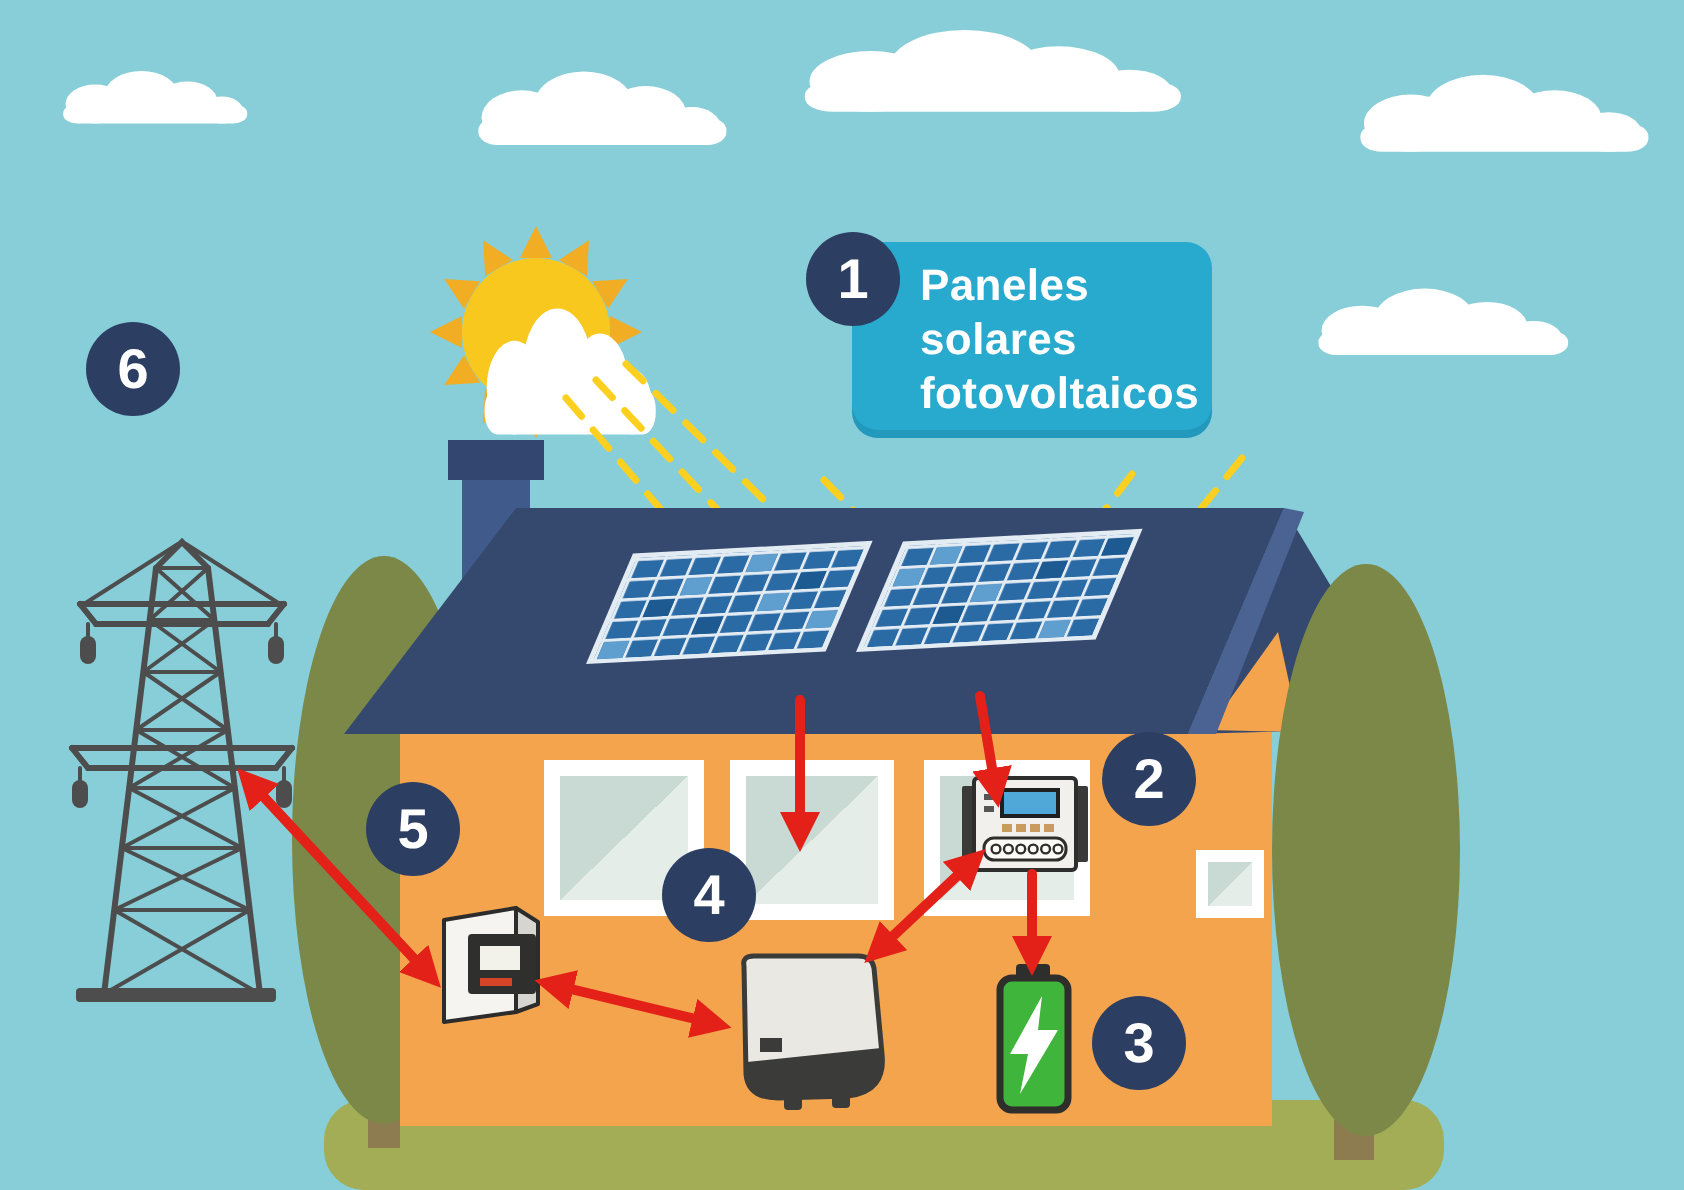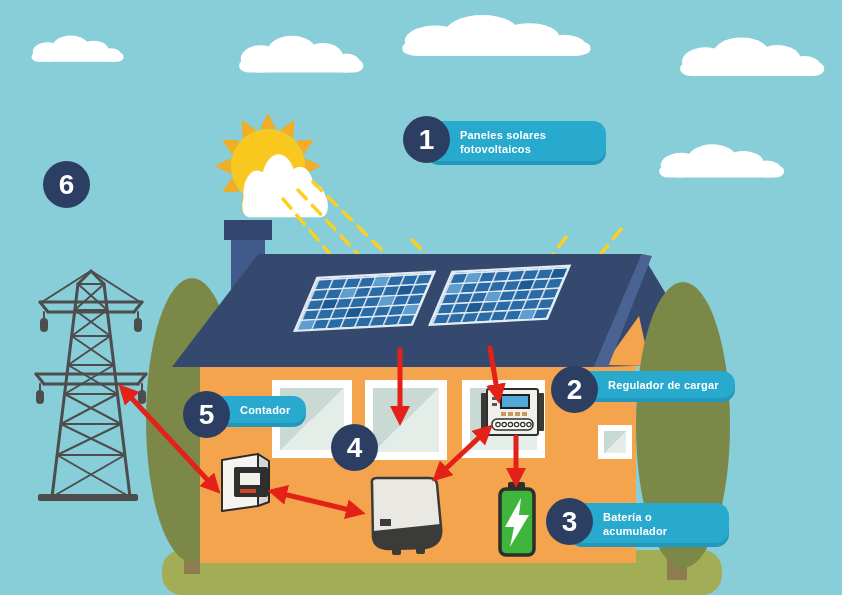--- a/index.html
+++ b/index.html
@@ -29,21 +29,21 @@
   .label{position:absolute;display:flex;align-items:flex-start;z-index:5;}
   .num{
     flex:none;width:47px;height:47px;border-radius:50%;
     background:var(--label_number_bg,#2d3e63);color:#fff;
     display:flex;align-items:center;justify-content:center;
     font-size:28px;font-weight:bold;z-index:2;
   }
   .pill{
     background:var(--label_pill,#28a9ce);color:#fff;
     border-radius:13px;margin-left:-24px;margin-top:5px;
-    padding:8px 16px 9px 34px;font-size:11px;font-weight:bold;
+    padding:8px 16px 9px 34px;font-size:22px;font-weight:bold;
     line-height:1.23;letter-spacing:.2px;
     box-shadow:inset 0 -4px 0 rgba(0,60,80,.14);
   }
 </style>
 </head>
 <body>
 
 <div class="scene" style="--sky: #87ced8; --label_pill: #28a9ce; --label_number_bg: #2d3e63; --arrow: #e32119; --roof: #35496f; --roof_edge: #4a6392; --wall: #f4a44d; --sun: #f8c81f; --sun_ray: #f1ad24; --ray_dash: #fdd020; --tree: #7b8848; --trunk: #8d7c50; --ground: #a2ad55; --battery: #3fb53b; --panel_cell: #2a6aa5; --pylon: #4d4d4d;">
 
 <svg width="842" height="595" viewBox="0 0 842 595">
@@ -283,34 +283,31 @@
   </g>
 </svg>
 
 <div class="label" style="left:403px;top:116px">
   <div class="num">1</div>
   <div class="pill" style="max-width:130px">Paneles solares fotovoltaicos</div>
 </div>
 
 <div class="label" style="left:551px;top:366px">
   <div class="num">2</div>
-  <div class="pill" style="max-width:115px">Regulador de cargar</div>
 </div>
 
 <div class="label" style="left:546px;top:498px">
   <div class="num">3</div>
-  <div class="pill" style="max-width:110px">Batería o acumulador</div>
 </div>
 
 <div class="label" style="left:331px;top:424px">
   <div class="num">4</div>
 </div>
 
 <div class="label" style="left:183px;top:391px">
   <div class="num">5</div>
-  <div class="pill">Contador</div>
 </div>
 
 <div class="label" style="left:43px;top:161px">
   <div class="num">6</div>
 </div>
 
 </div>
 
 </body></html>

